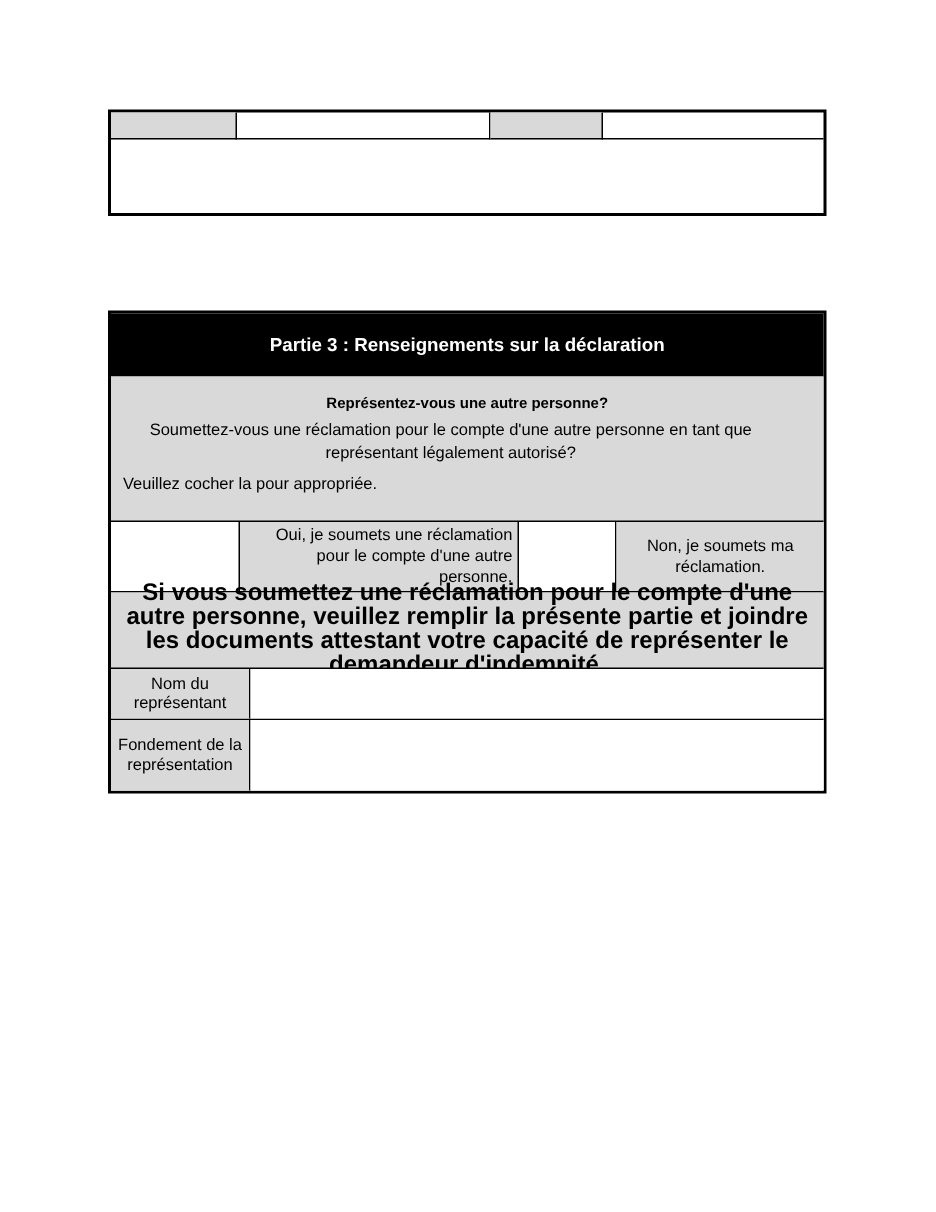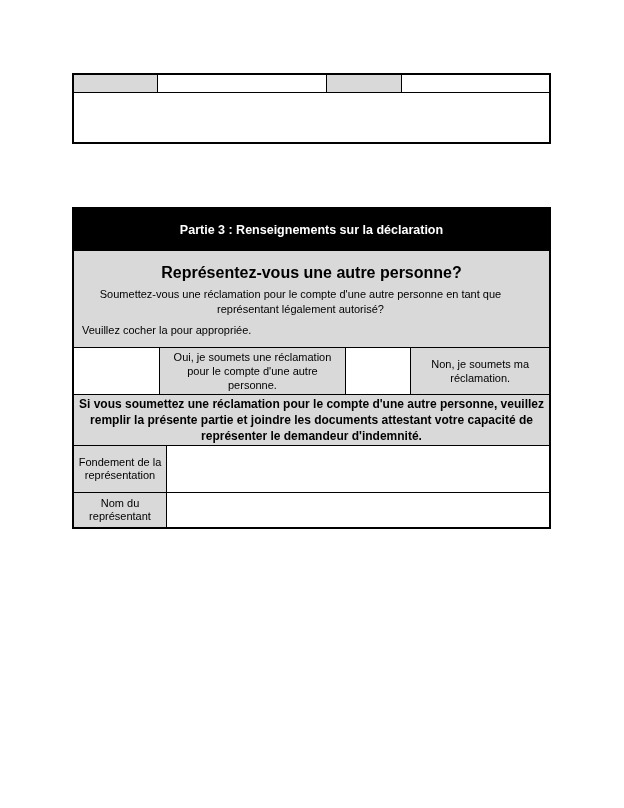--- a/index.html
+++ b/index.html
@@ -46,45 +46,45 @@
     display:flex; flex-direction:column; justify-content:center;
     text-align:center;
     font-weight:bold; font-size:12.5px; line-height:17px;
     border-bottom:none;
   }
   .question-section {
     background:#d9d9d9;
     height:97px;
   }
   .q-title {
-    text-align:center; font-weight:bold; font-size:16px;
+    text-align:center; font-weight:bold; font-size:10px;
     padding-top:13px;
   }
   .q-body {
     font-size:11px; line-height:15px;
     margin:5px 30px 0 8px;
     text-align:center;
   }
   .q-note {
     font-size:11px; line-height:15px;
     margin:6px 30px 0 8px;
     text-align:left;
   }
   .options-row { display:flex; height:47px; background:#fff; }
   .options-row .cell { font-size:11px; line-height:14px; padding:1px 3px; height:100%; }
   .o-c1 { width:92px; }
-  .o-c2 { width:198px; }
+  .o-c2 { width:198px;text-align:right; }
   .o-c3 { width:70px; }
   .o-c4 { width:147px; }
   .instruction-section {
     background:#d9d9d9;
     height:51px;
     display:flex; align-items:center; justify-content:center;
     text-align:center;
-    font-weight:bold; font-size:12px; line-height:16px;
+    font-weight:bold; font-size:16px; line-height:16px;
     padding:0 4px; box-sizing:border-box;
   }
   .field-row { display:flex; background:#fff; }
   .field-row.nom { height:34px; }
   .field-row.fondement { height:47px; }
   .field-label {
     width:93px;
     box-sizing:border-box;
     border-right:1px solid #000;
     background:#d9d9d9;
@@ -121,23 +121,23 @@
 
   <div class="section options-row">
     <div class="cell o-c1"></div>
     <div class="cell gray o-c2">Oui, je soumets une réclamation pour le compte d'une autre personne.</div>
     <div class="cell o-c3"></div>
     <div class="cell gray o-c4">Non, je soumets ma réclamation.</div>
   </div>
 
   <div class="section instruction-section">Si vous soumettez une réclamation pour le compte d'une autre personne, veuillez remplir la présente partie et joindre les documents attestant votre capacité de représenter le demandeur d'indemnité.</div>
 
-  <div class="section field-row fondement">
-    <div class="field-label">Fondement de la représentation</div>
+  <div class="section field-row nom">
+    <div class="field-label">Nom du représentant</div>
     <div class="field-value"></div>
   </div>
 
-  <div class="section field-row nom">
-    <div class="field-label">Nom du représentant</div>
+  <div class="section field-row fondement">
+    <div class="field-label">Fondement de la représentation</div>
     <div class="field-value"></div>
   </div>
 
 </div>
 
 </body></html>

